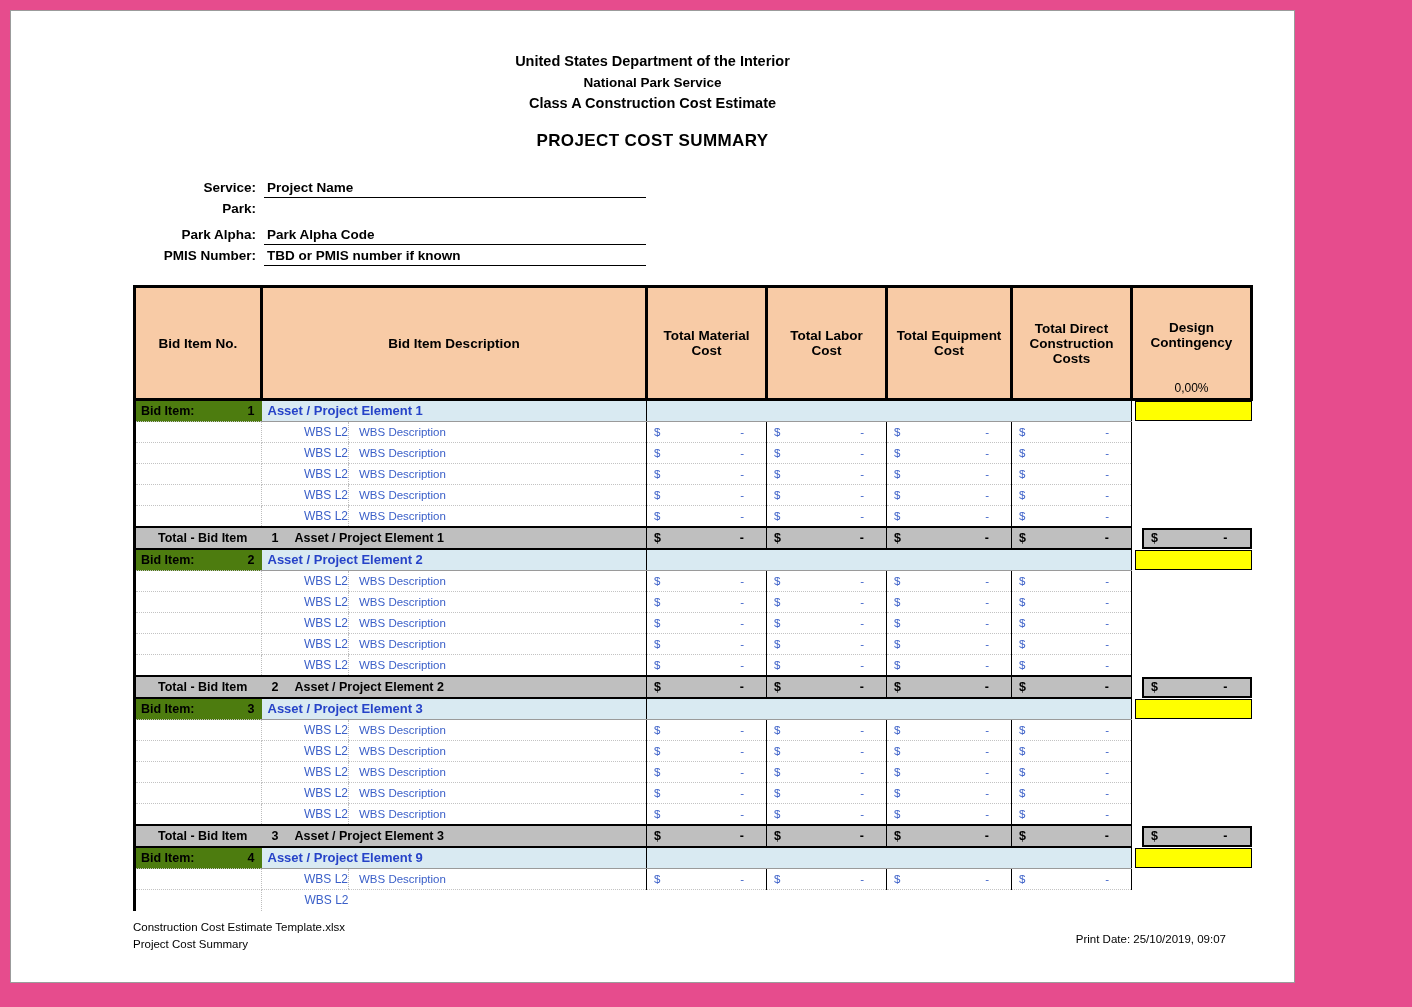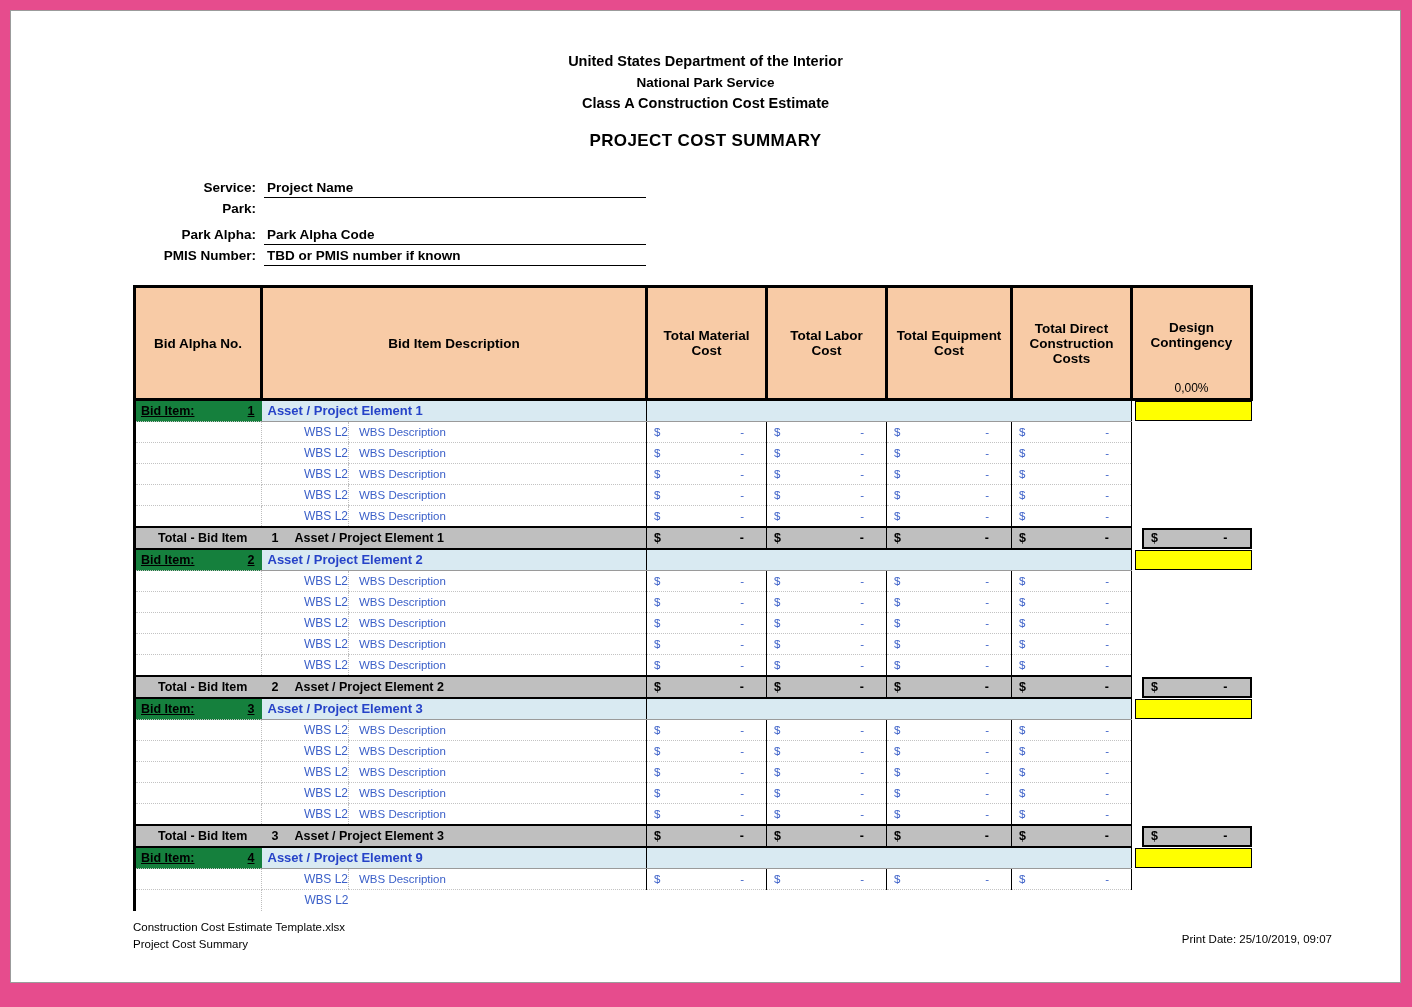--- a/index.html
+++ b/index.html
@@ -12,21 +12,21 @@
     --desc-blue:#2643c8;
   }
   *{box-sizing:border-box;}
   html,body{margin:0;padding:0;}
   body{
     width:1412px;height:1007px;position:relative;overflow:hidden;
     background:var(--frame-pink);
     font-family:"Liberation Sans", sans-serif;color:#000;
   }
   .page{
-    position:absolute;left:10px;top:10px;width:1391px;height:973px;
+    position:absolute;left:10px;top:10px;width:1285px;height:973px;
     background:#fff;border:1px solid #9b9b9b;
   }
   
   .doc-header{position:absolute;top:40px;left:0;right:0;text-align:center;}
   .h-line{font-size:14.5px;font-weight:bold;line-height:21px;}
   .h-line2{font-size:13.5px;}
   .h-title{font-size:17px;font-weight:bold;margin-top:17px;letter-spacing:.4px;}
   
   .form{position:absolute;left:1px;top:166px;}
   .form-row{display:flex;height:21px;}
@@ -60,21 +60,21 @@
   .c-cost.last{border-right:1px solid #000;}
   .wbs-row .c-cost{color:var(--wbs-blue);font-size:11.5px;border-bottom:1px dotted #c3c3c3;}
   .c-cont{background:#fff;}
   .money{display:flex;justify-content:space-between;padding-left:7px;padding-right:6px;}
   .money .val{margin-right:16px;}
   
   .wbs-row.partial td{border-bottom:none;}
   .wbs-row.partial .c-cost{border-left:none;}
   .wbs-row.partial .c-wdesc{border-left:none;}
   
-  .bid-row .c-no{background:#15803d;border-bottom:1px dotted #c3c3c3;text-decoration:underline;}
+  .bid-row .c-no{background:#4d7c0f;border-bottom:1px dotted #c3c3c3;}
   .bid-no-in{display:flex;justify-content:space-between;padding:0 7px 0 5px;font-weight:bold;font-size:12.5px;}
   .bid-desc{background:var(--band-blue);color:var(--desc-blue);font-weight:bold;font-size:13px;
     padding-left:6px;border-bottom:1px solid #9a9a9a;}
   .bid-costs{background:var(--band-blue);border-left:1px solid #000;border-right:1px solid #000;
     border-bottom:1px solid #9a9a9a;}
   .bid-cont{background:#fff;padding:0;}
   .y-inner{margin-left:3px;height:20px;background:var(--highlight-yellow);border:1px solid #000;}
   
   .total-row td{background:var(--total-gray);border-top:2px solid #000;border-bottom:2px solid #000;
     font-weight:bold;font-size:12.5px;}
@@ -128,21 +128,21 @@
           <col style="width:87px">
           <col style="width:298px">
         <col style="width:120px">
           <col style="width:120px">
           <col style="width:125px">
         <col style="width:120px">
           <col style="width:120px">
       </colgroup>
       <thead>
         <tr>
-          <th class="th-no">Bid Alpha No.</th>
+          <th class="th-no">Bid Item No.</th>
           <th class="th-desc" colspan="2">Bid Item Description</th>
           <th class="th-cost">Total Material Cost</th>
           <th class="th-cost">Total Labor Cost</th>
           <th class="th-cost th-equip">Total Equipment Cost</th>
           <th class="th-cost">Total Direct Construction Costs</th>
           <th class="th-cont">
             <span>Design Contingency</span>
             <span class="pct">0,00%</span>
           </th>
         </tr>

